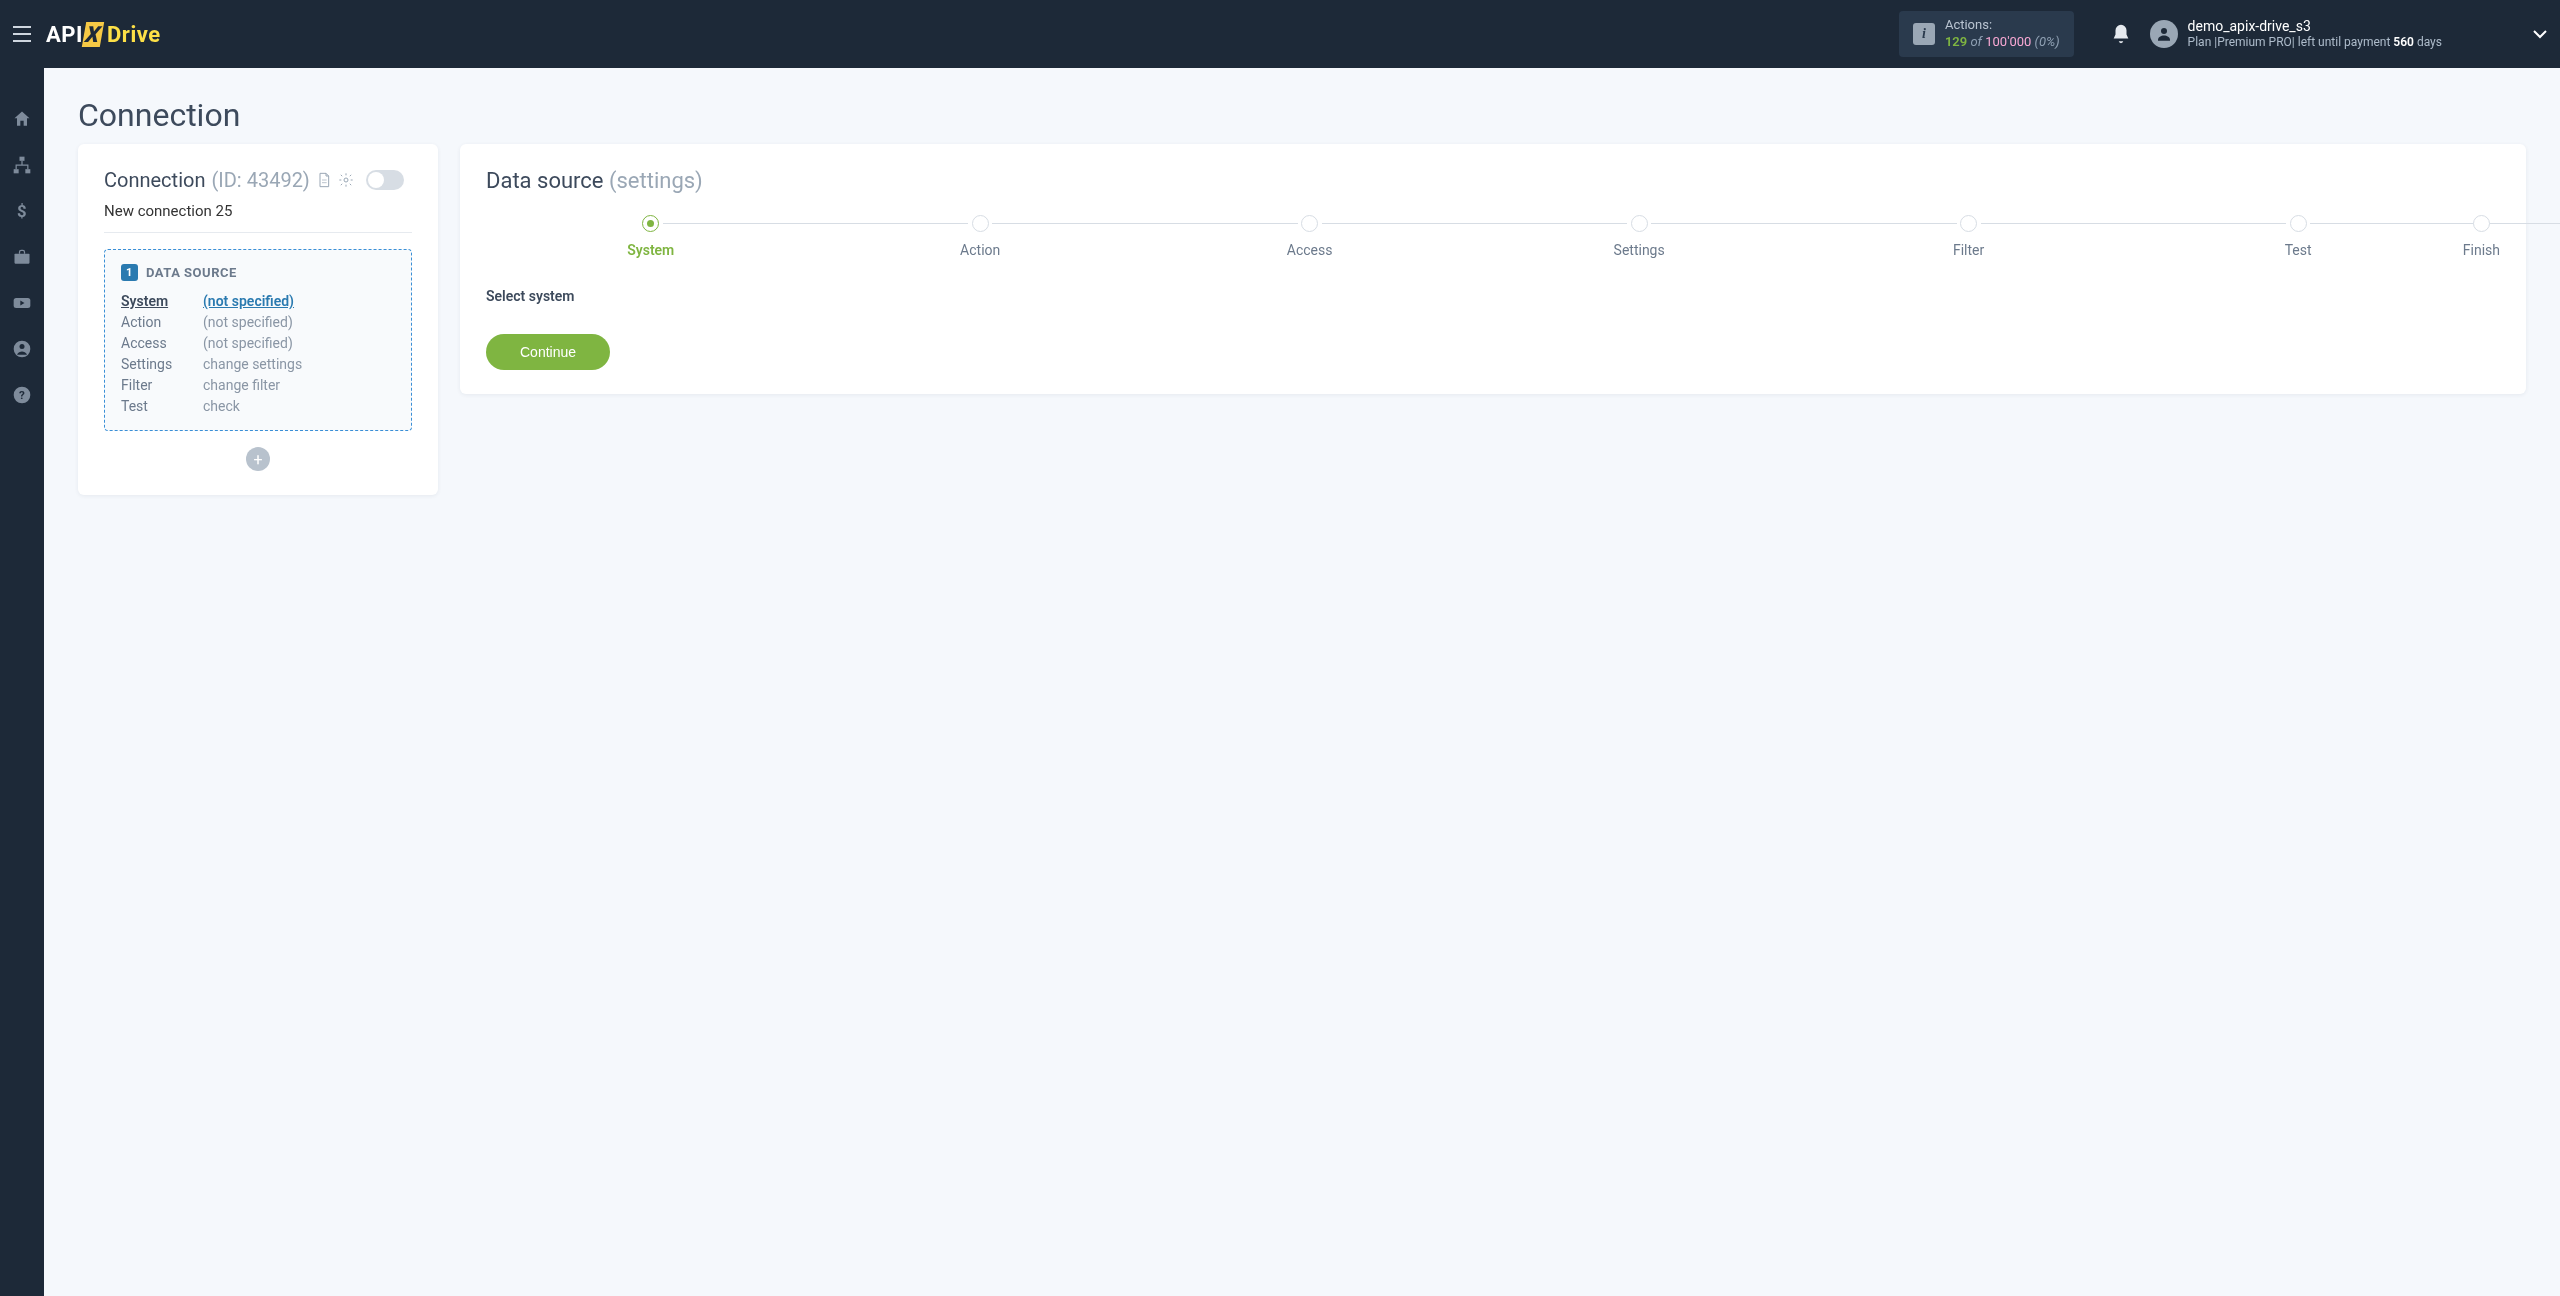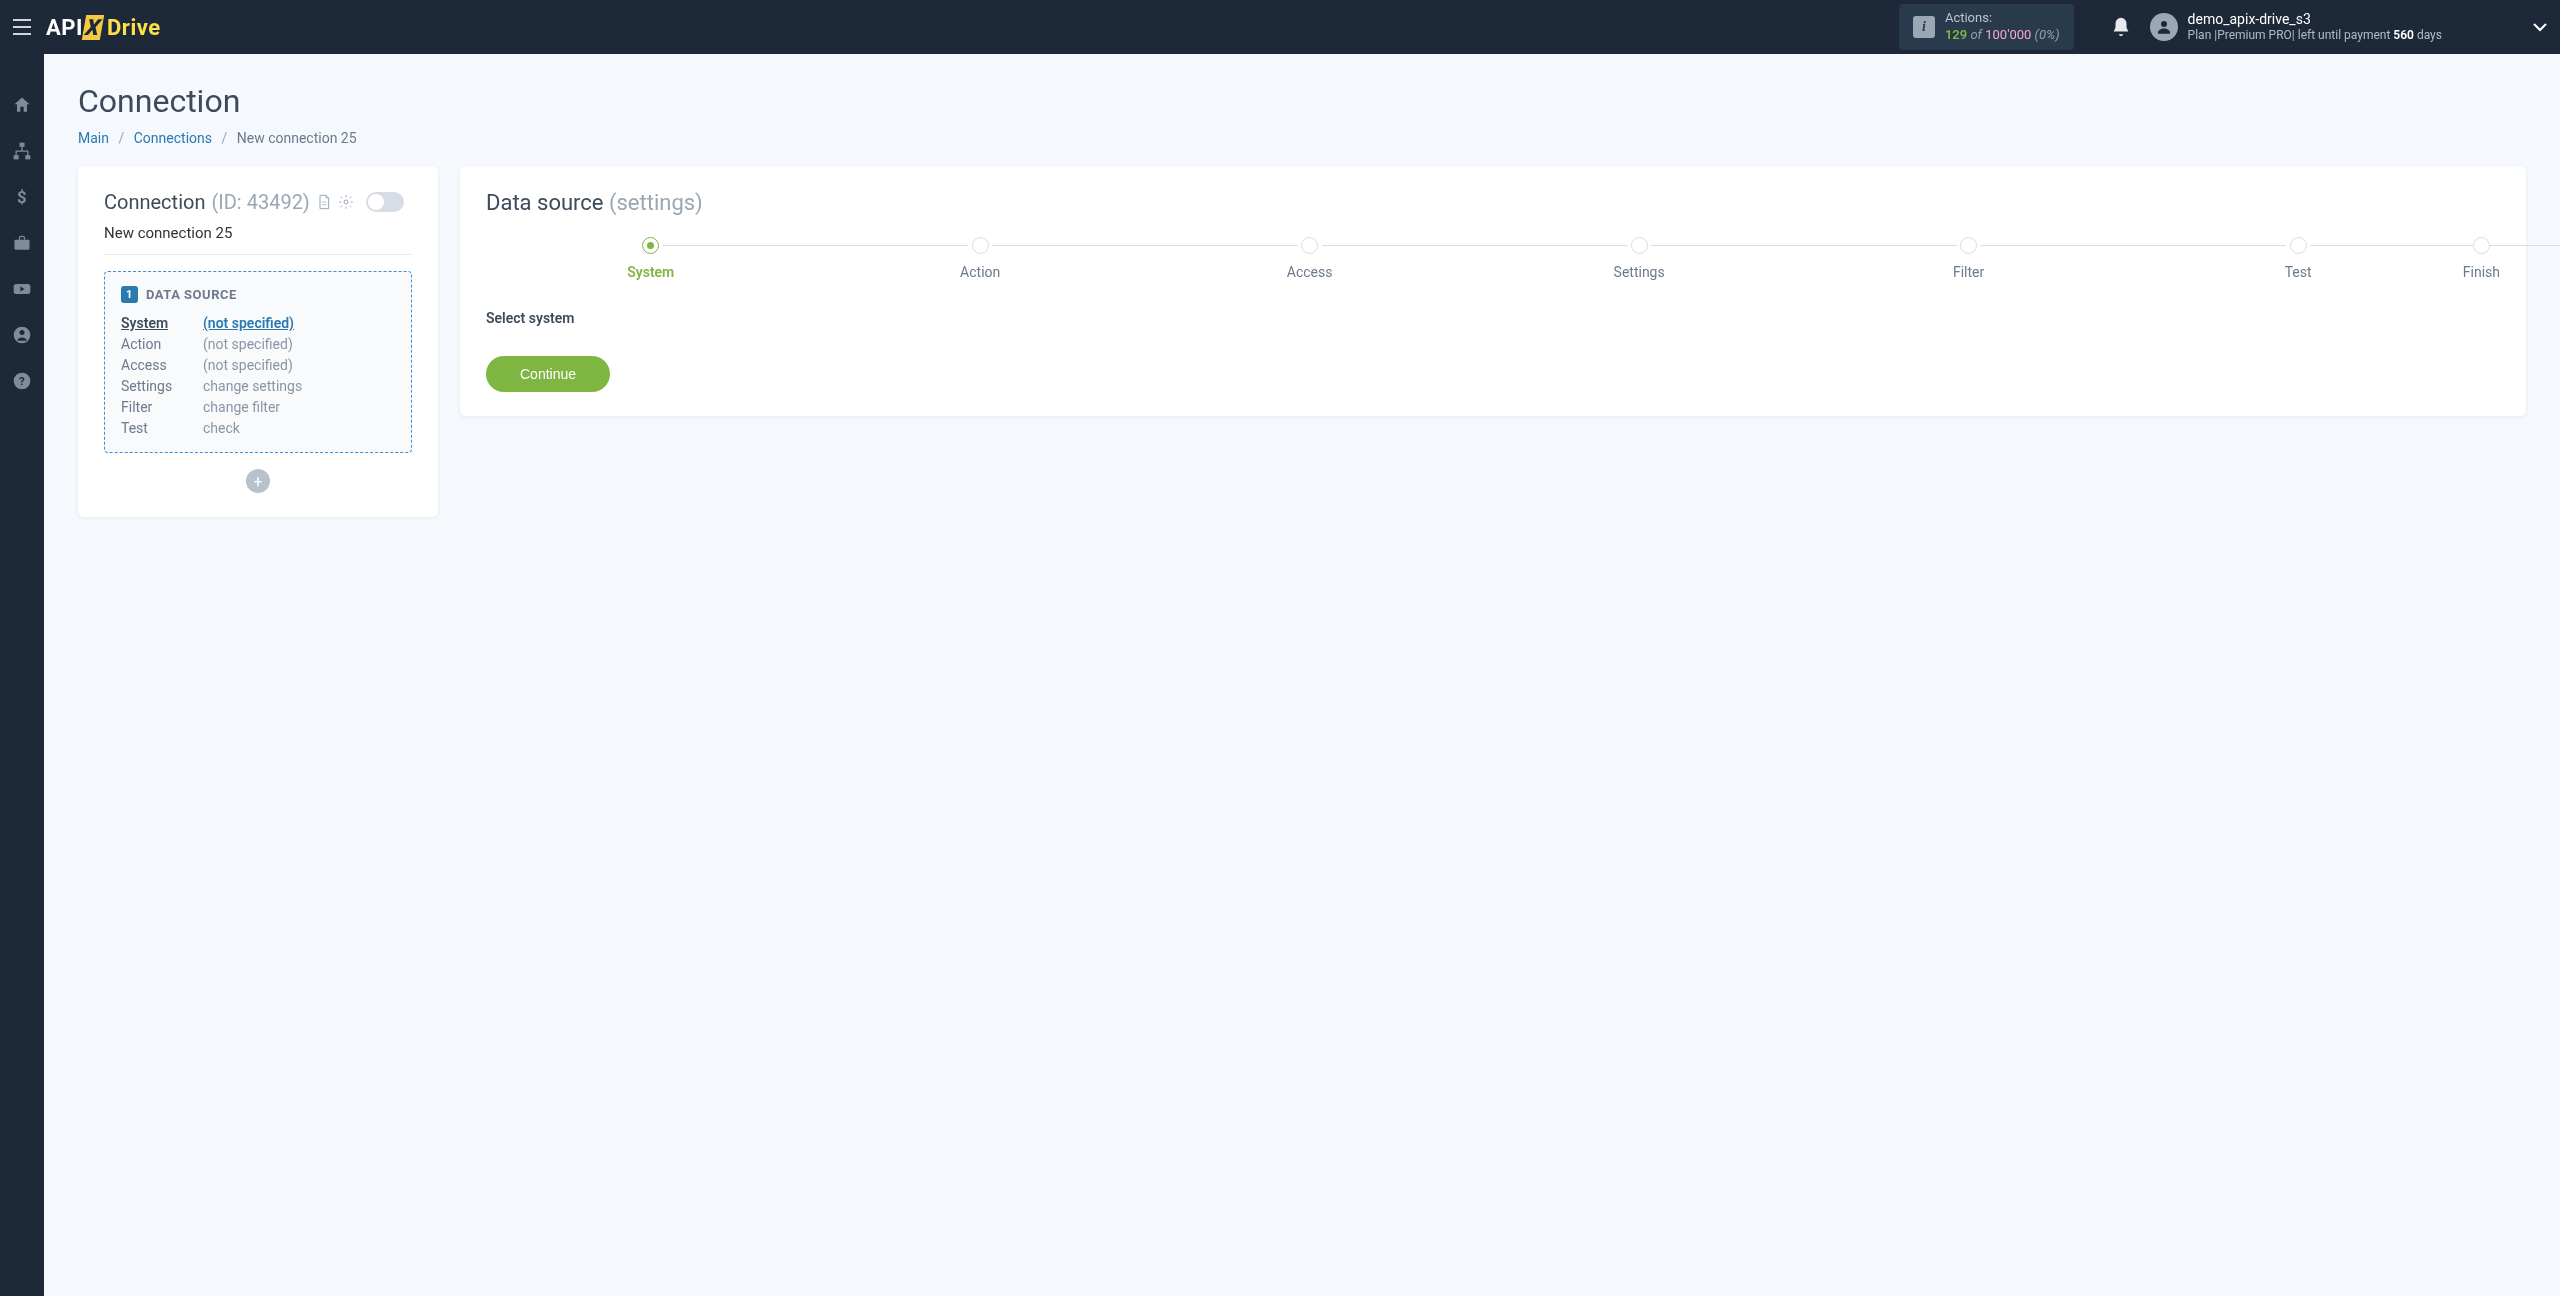--- a/index.html
+++ b/index.html
@@ -4,21 +4,21 @@
 <style>
 * { margin: 0; padding: 0; box-sizing: border-box; }
 body {
   font-family: -apple-system, BlinkMacSystemFont, "Segoe UI", Roboto, Arial, sans-serif;
   background: #f5f8fc;
   color: #333;
   font-size: 14px;
 }
 .topbar {
   background: #1d2938;
-  height: 54px;
+  height: 68px;
   display: flex;
   align-items: center;
   padding: 0 12px 0 8px;
   color: #fff;
 }
 .menu-toggle {
   width: 28px; height: 28px;
   display: flex; align-items: center; justify-content: center;
   cursor: pointer;
   margin-right: 10px;
@@ -331,27 +331,20 @@
     <div class="nav-item">
         <svg viewBox="0 0 24 24" width="20" height="20">
           <circle cx="12" cy="12" r="10"></circle>
           <text x="8.5" y="17" font-size="14" font-weight="bold" fill="#1d2938">?</text>
         </svg>
       </div>
   </div>
 
   <div class="content">
     <h1 class="page-title">Connection</h1>
-    <div class="breadcrumb">
-      <a href="#">Main</a>
-      <span class="sep">/</span>
-      <a href="#">Connections</a>
-      <span class="sep">/</span>
-      <span class="current">New connection 25</span>
-    </div>
 
     <div class="columns">
       <div class="card card-left">
         <div class="conn-header">
           <span>Connection</span>
           <span class="id">(ID: 43492)</span>
           <svg class="doc-icon" viewBox="0 0 24 24">
               <path d="M6 2h9l4 4v16H6zM15 2v4h4" fill="none" stroke="#9aa7b5" stroke-width="1.5"></path>
               <line x1="9" y1="12" x2="16" y2="12" stroke="#9aa7b5"></line>
               <line x1="9" y1="16" x2="16" y2="16" stroke="#9aa7b5"></line>

